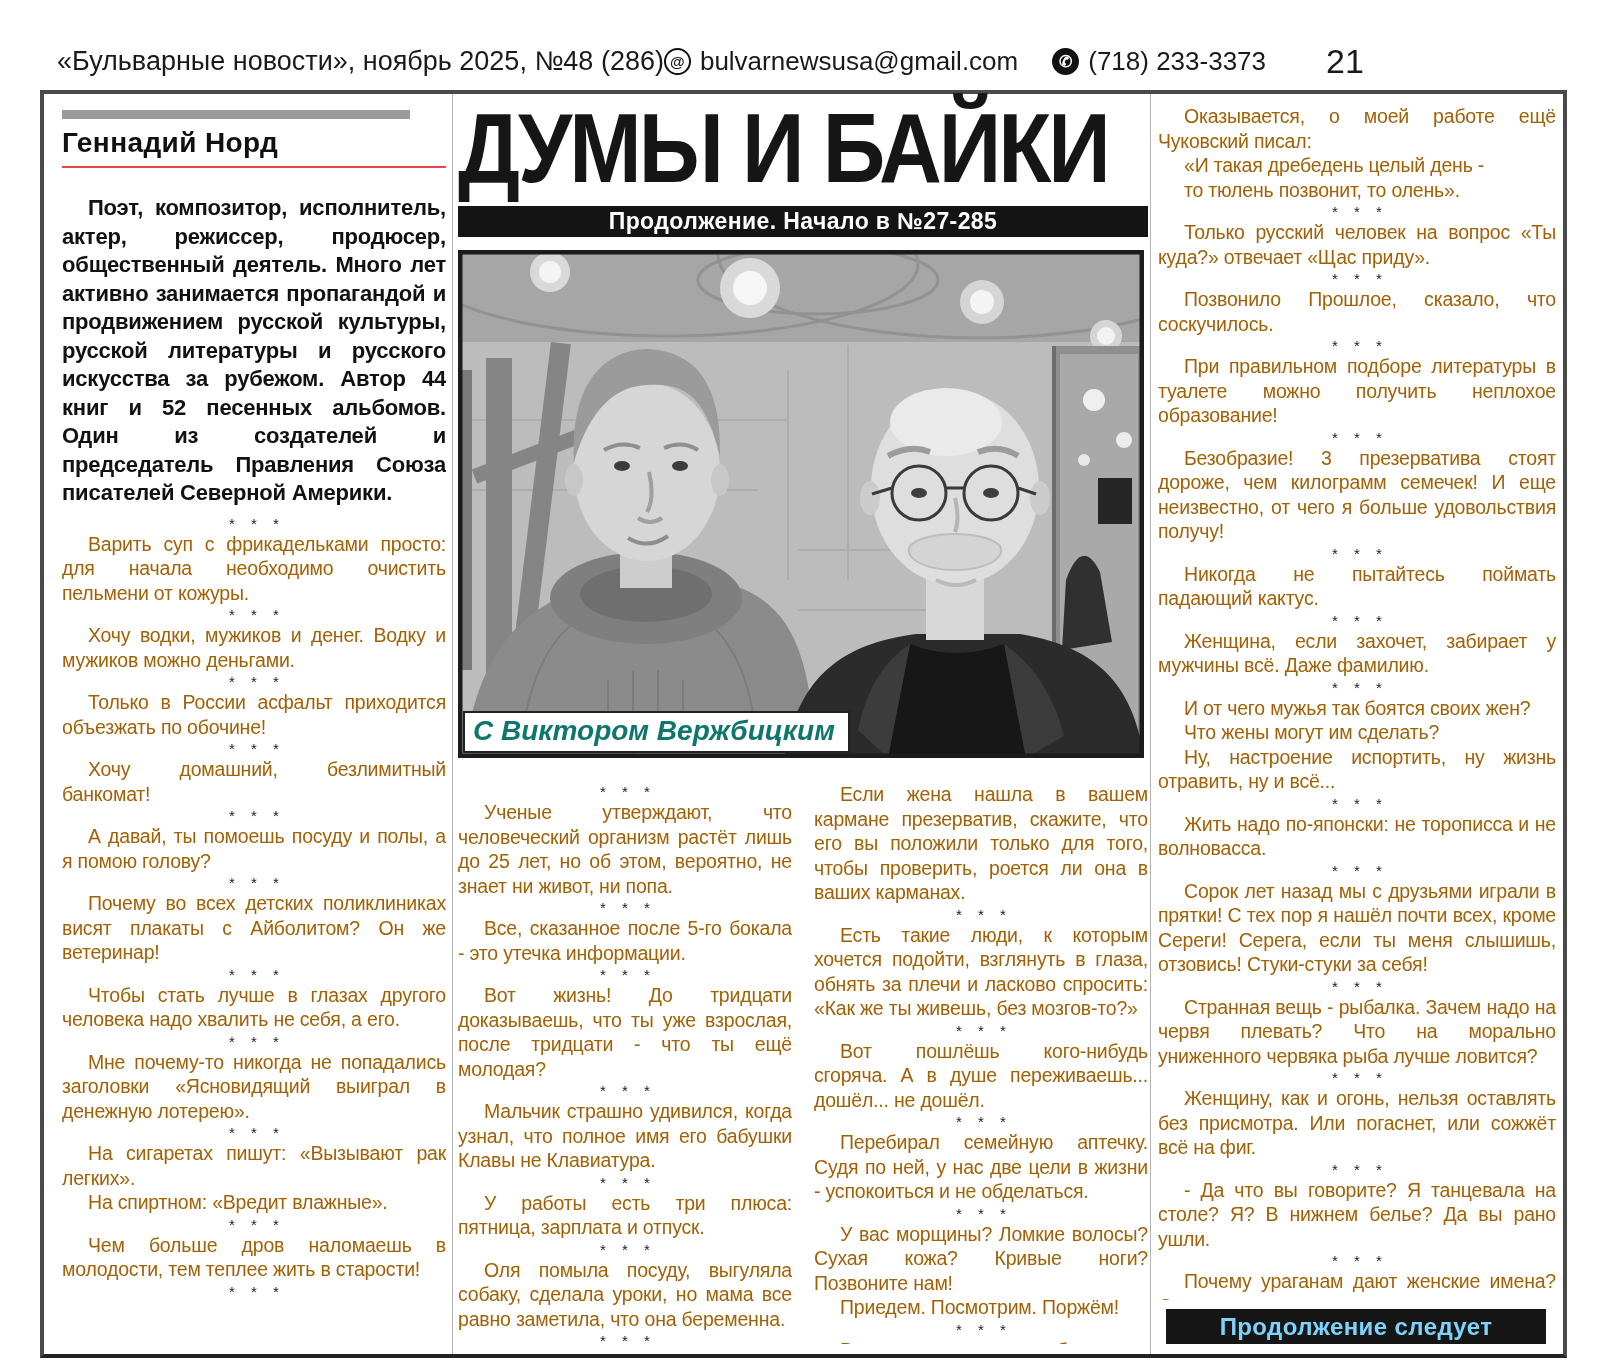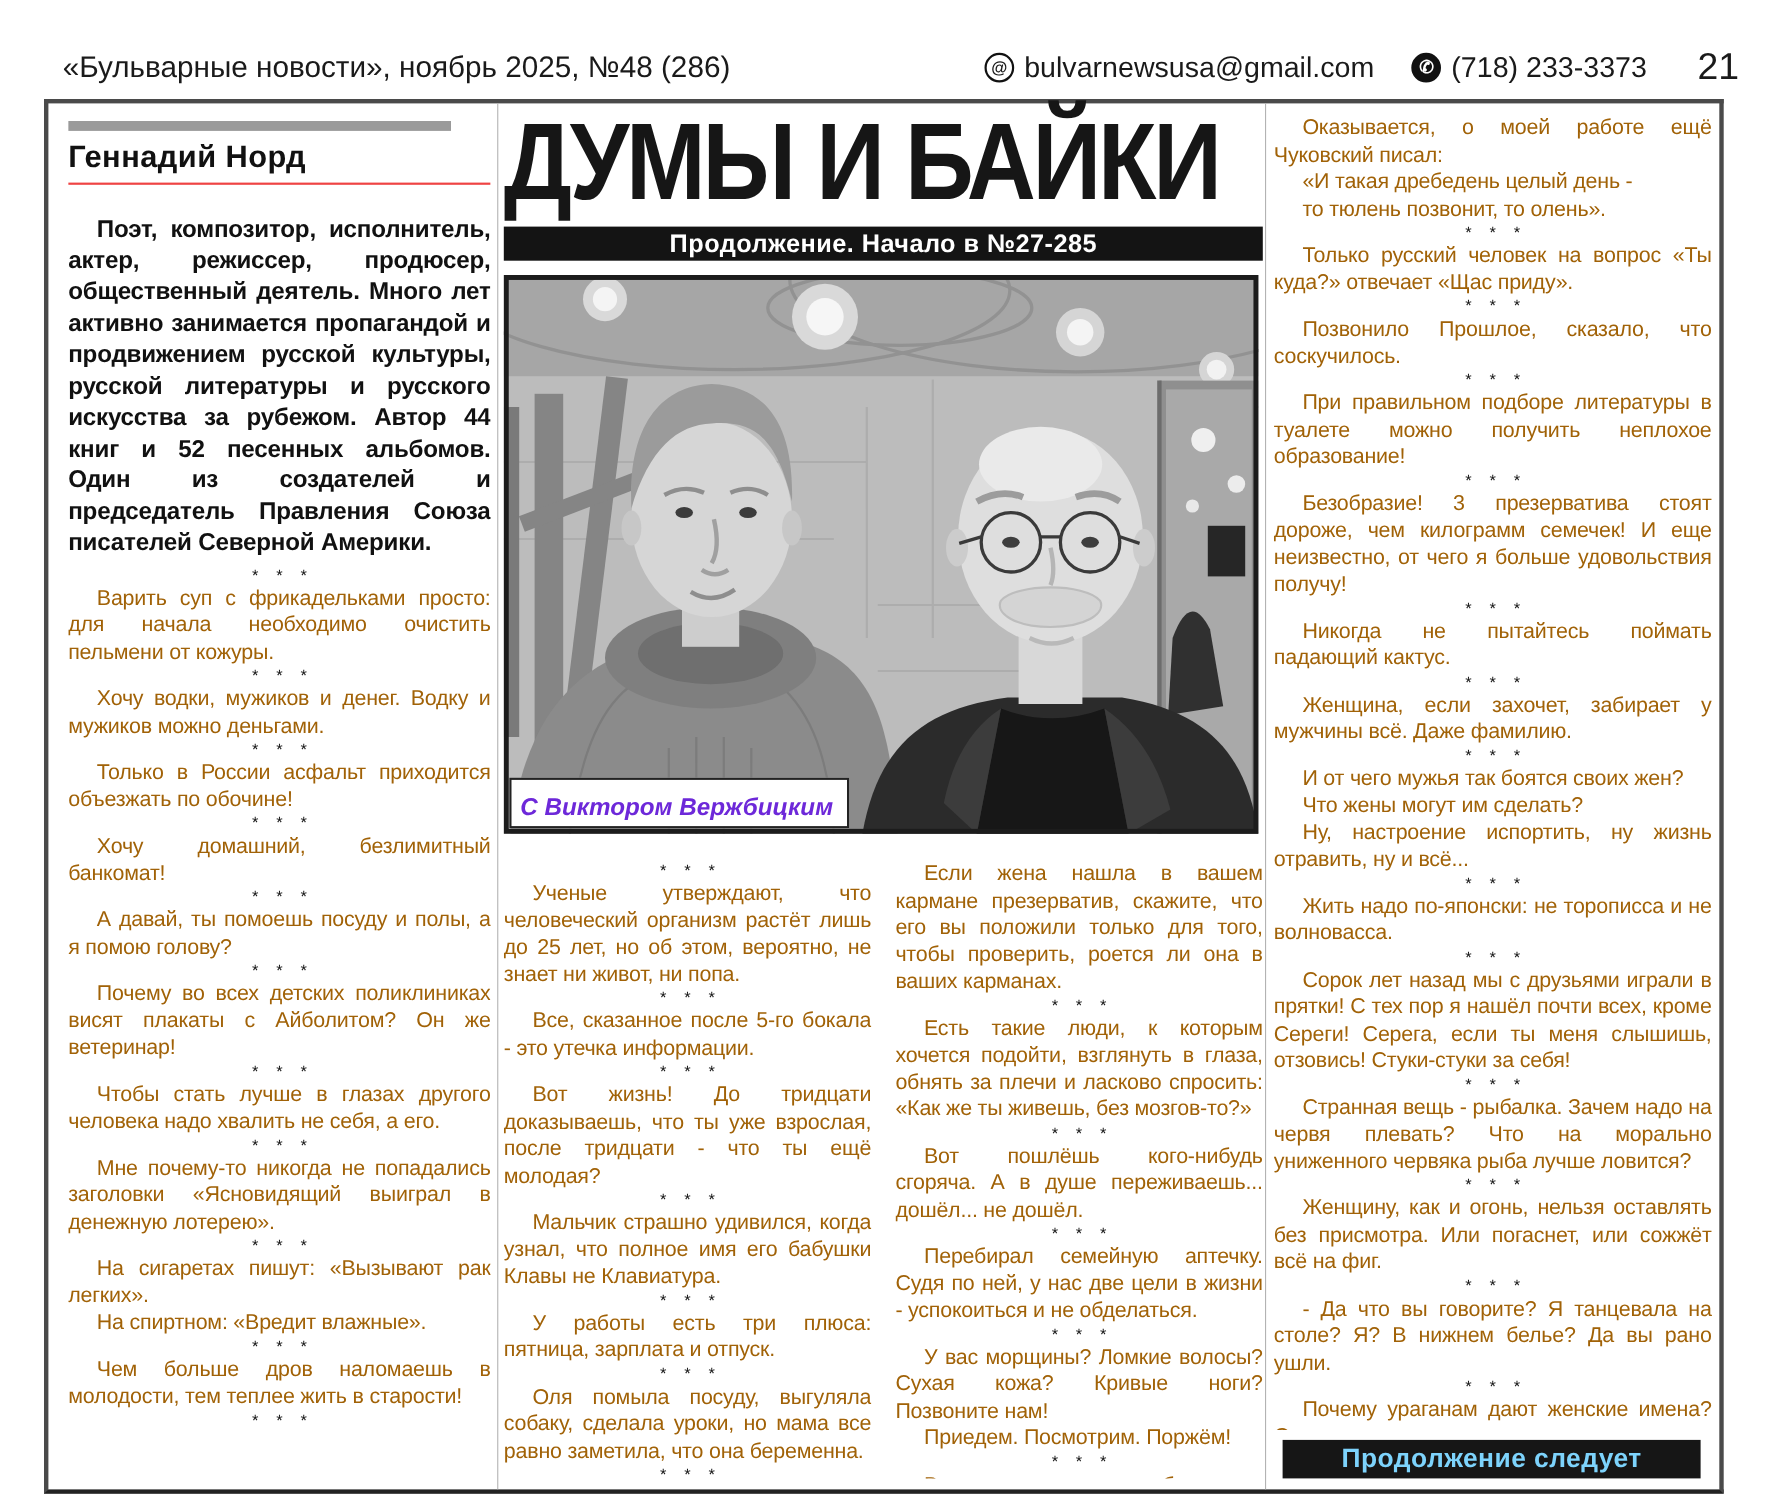--- a/index.html
+++ b/index.html
@@ -2,29 +2,29 @@
 <html><head>
 <meta charset="utf-8">
 <style>
   * { margin:0; padding:0; box-sizing:border-box; }
   html,body { width:1613px; height:1370px; background:#fff; color:#111;
               font-family:"Liberation Sans", sans-serif; }
   .page { position:relative; width:1613px; height:1370px; background:#fff; overflow:hidden; }
 
   
   .hdr { position:absolute; top:42px; left:57px; right:32px; display:flex;
-         align-items:center; justify-content:space-between;gap:32px; }
+         align-items:center; justify-content:flex-start; }
   .hdr-issue { font-size:27px; color:#1a1a1a; }
   .hdr-right { display:flex; align-items:center; gap:34px; }
   .contact { display:flex; align-items:center; gap:9px; font-size:26px; color:#1a1a1a; }
   .cicon { width:27px; height:27px; border:2px solid #111; border-radius:50%;
            display:inline-flex; align-items:center; justify-content:center;
            font-size:15px; font-weight:bold; line-height:1; }
   .picon { background:#111; color:#fff; border:2px solid #111; font-size:16px; }
-  .pagenum { font-size:34px; color:#1a1a1a; margin-left:12px; }
+  .pagenum { font-size:34px; color:#1a1a1a; margin-left:26px; }
 
   
   .frame { position:absolute; left:40px; top:90px; width:1527px; height:1268px;
            border:4px solid #4a4a4a; border-bottom:4px solid #222; background:#fff; }
   .divider { position:absolute; top:0; bottom:0; width:1px; background:#b3b3b3; }
 
   
   .leftcol { position:absolute; left:18px; top:16px; width:384px; height:1232px; overflow:hidden; }
   .graybar { width:348px; height:9px; background:#9a9a9a; margin-bottom:8px; }
   .author { font-size:28px; font-weight:bold; letter-spacing:.4px; padding-bottom:7px;
@@ -42,22 +42,22 @@
   
   .centercol { position:absolute; left:414px; top:4px; width:690px; height:1256px; }
   .bigtitle { font-size:87px; font-weight:900; letter-spacing:-3px; line-height:1;
               white-space:nowrap; transform:scaleY(1.14); transform-origin:top left;
               color:#161616; height:108px; }
   .subbar { height:31px; background:#141414; color:#fff; font-size:23px; font-weight:bold;
             display:flex; align-items:center; justify-content:center; letter-spacing:.4px; }
   .photo { position:relative; width:686px; height:508px; margin-top:13px; }
   .photo svg { display:block; }
   .caption { position:absolute; left:5px; bottom:5px; background:#fff; border:2px solid #222;
-             padding:12px 13px 4px 8px; font-size:22px; font-weight:bold; font-style:italic;
-             color:#6d28d9; white-space:nowrap; }
+             padding:2px 13px 4px 8px; font-size:28px; font-weight:bold; font-style:italic;
+             color:#0f766e; white-space:nowrap; }
   .midrow { display:flex; gap:22px; margin-top:24px; }
   .midcol { width:334px; height:562px; overflow:hidden; }
 
   
   .rightcol { position:absolute; left:1114px; top:10px; width:402px; height:1248px; }
   .rightjokes { height:1196px; overflow:hidden; padding-right:4px; }
   .footbar { position:absolute; left:8px; right:14px; bottom:8px; height:35px; background:#161616;
              color:#7dd3fc; font-size:24px; font-weight:bold; display:flex; align-items:center;
              justify-content:center; letter-spacing:.4px; }
 </style>

